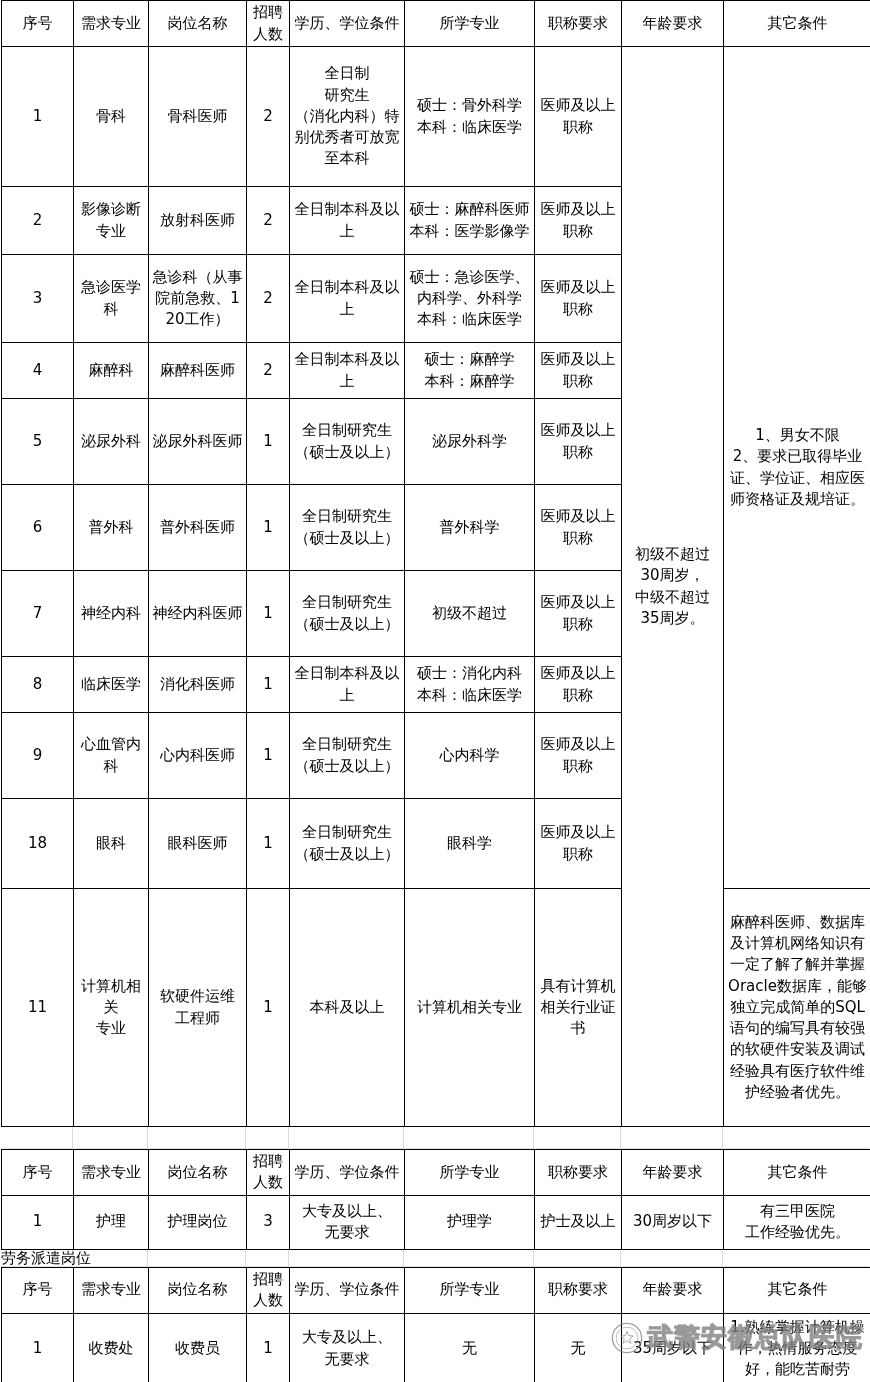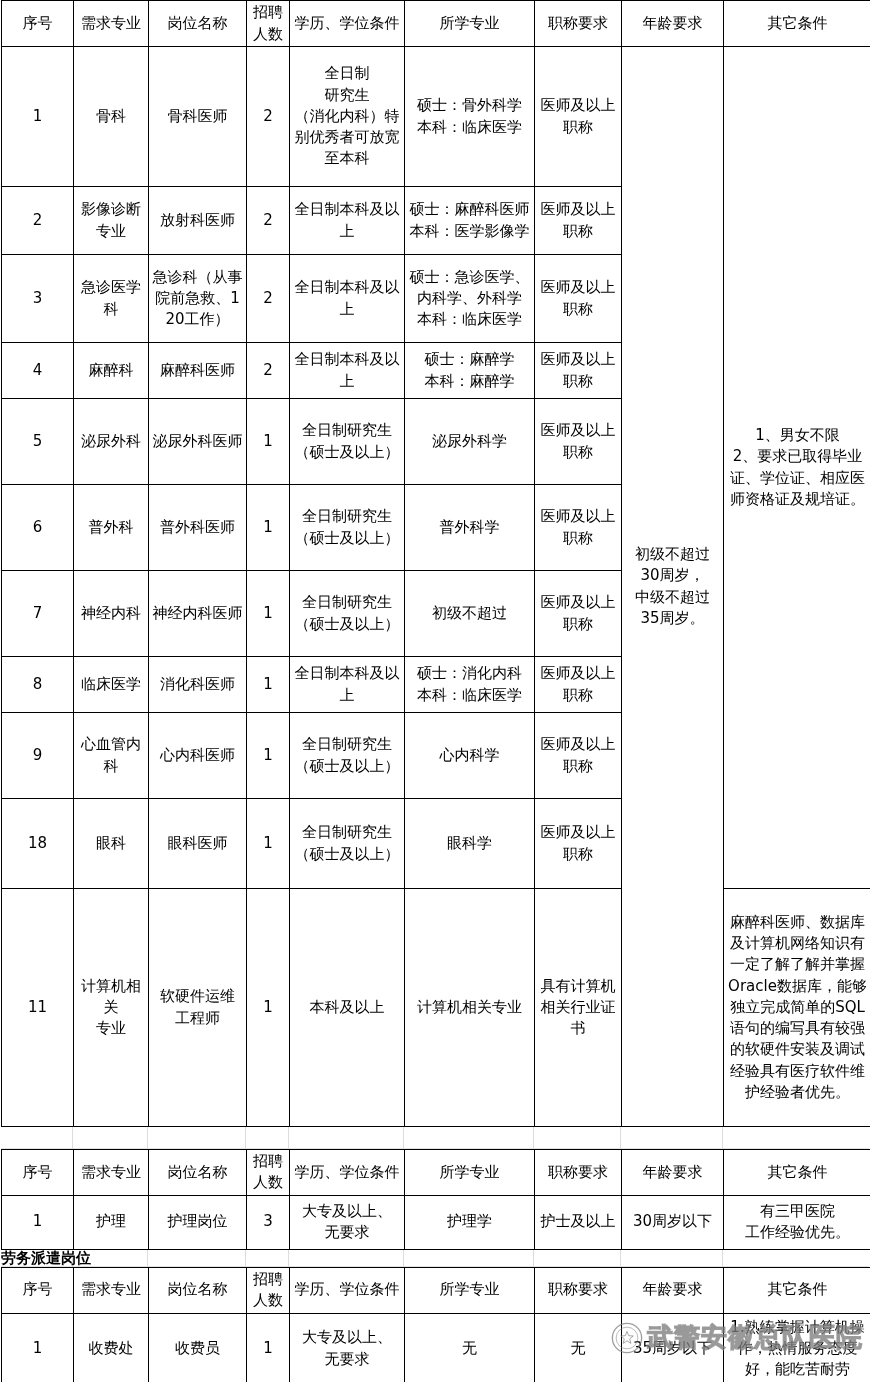--- a/index.html
+++ b/index.html
@@ -20,21 +20,21 @@
       linear-gradient(#dcdcdc,#dcdcdc),linear-gradient(#dcdcdc,#dcdcdc),
       linear-gradient(#dcdcdc,#dcdcdc),linear-gradient(#dcdcdc,#dcdcdc),
       linear-gradient(#dcdcdc,#dcdcdc),linear-gradient(#dcdcdc,#dcdcdc),
       linear-gradient(#dcdcdc,#dcdcdc),linear-gradient(#dcdcdc,#dcdcdc),
       linear-gradient(#e3e3e3,#e3e3e3);
     background-repeat:no-repeat;
     background-position:71px 0,146px 0,244px 0,287px 0,402px 0,532px 0,619px 0,721px 0,0 100%;
     background-size:1px 100%,1px 100%,1px 100%,1px 100%,1px 100%,1px 100%,1px 100%,1px 100%,100% 1px;
   }
   .gap{height:22px;}
-  .label-row{height:17px;line-height:17px;font-size:15px;font-weight:bold;text-align:left;}
+  .label-row{height:17px;line-height:17px;font-size:15px;font-weight:normal;text-align:left;}
   .watermark{position:absolute;left:610px;top:1320px;display:flex;align-items:center;gap:3px;
              pointer-events:none;z-index:5;}
   .wm-text{font-size:26px;font-weight:bold;letter-spacing:1px;white-space:nowrap;
            color:rgba(130,130,130,0.15);-webkit-text-stroke:1.2px rgba(125,125,125,0.75);}
 </style>
 </head>
 <body>
 
 <div id="page">
 

